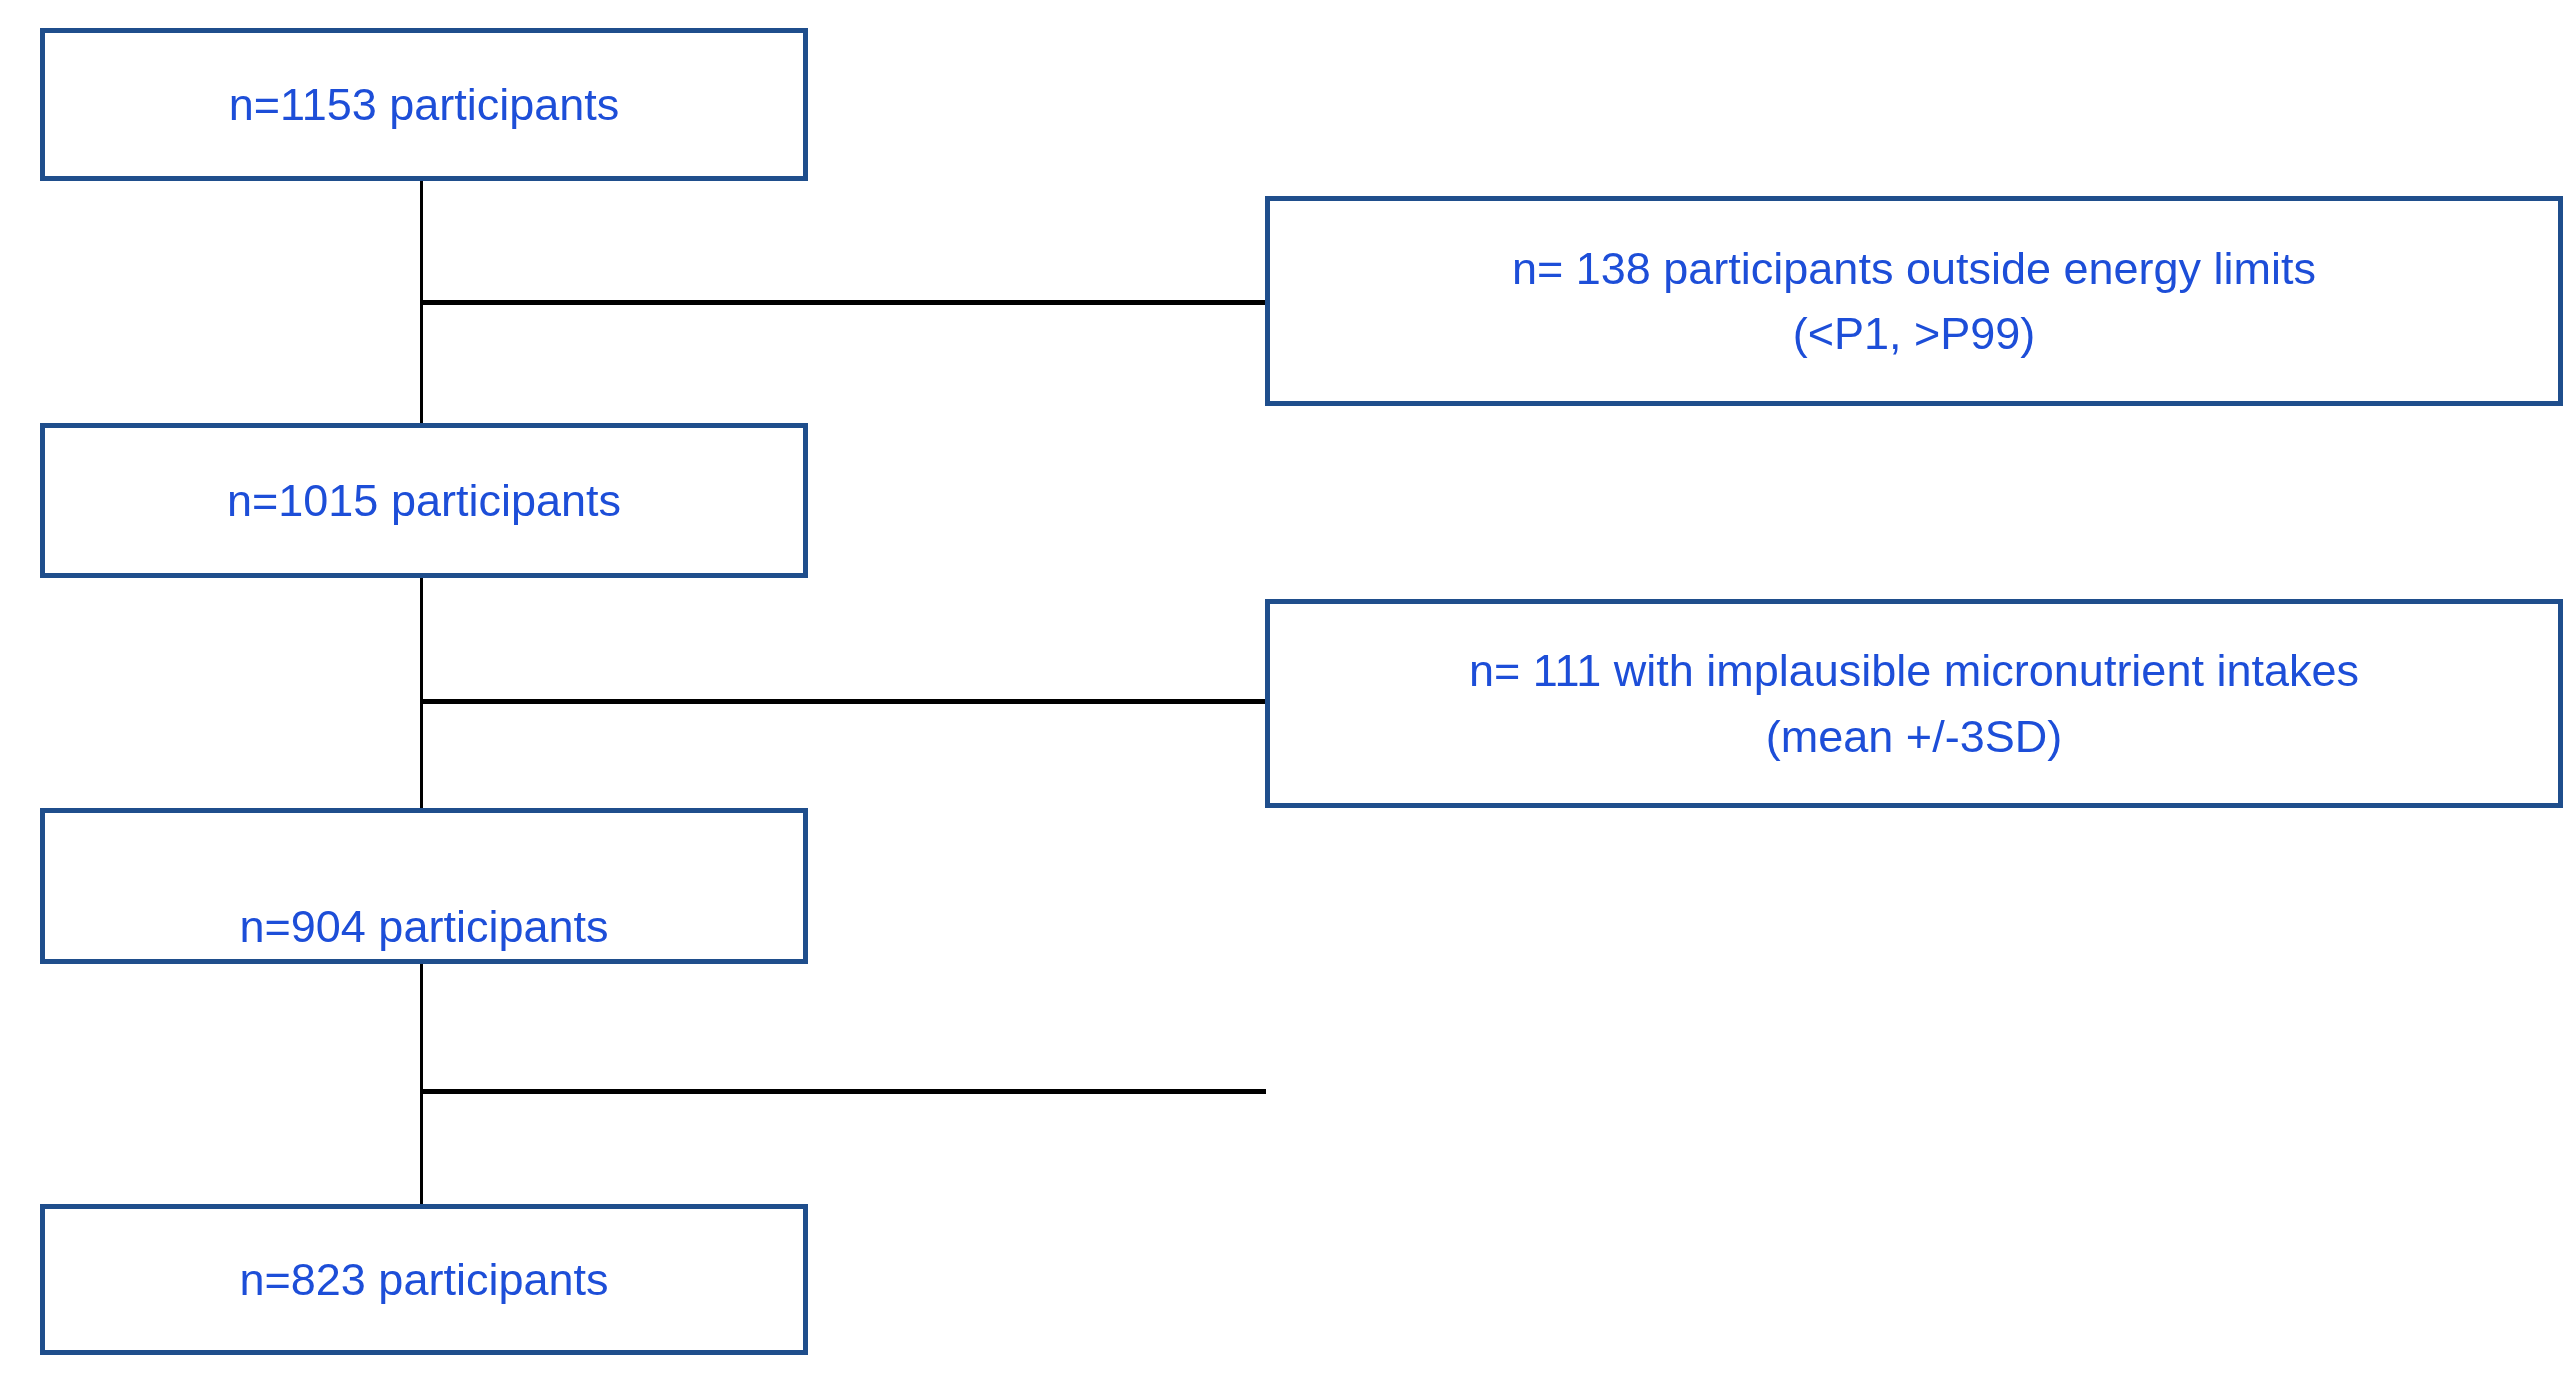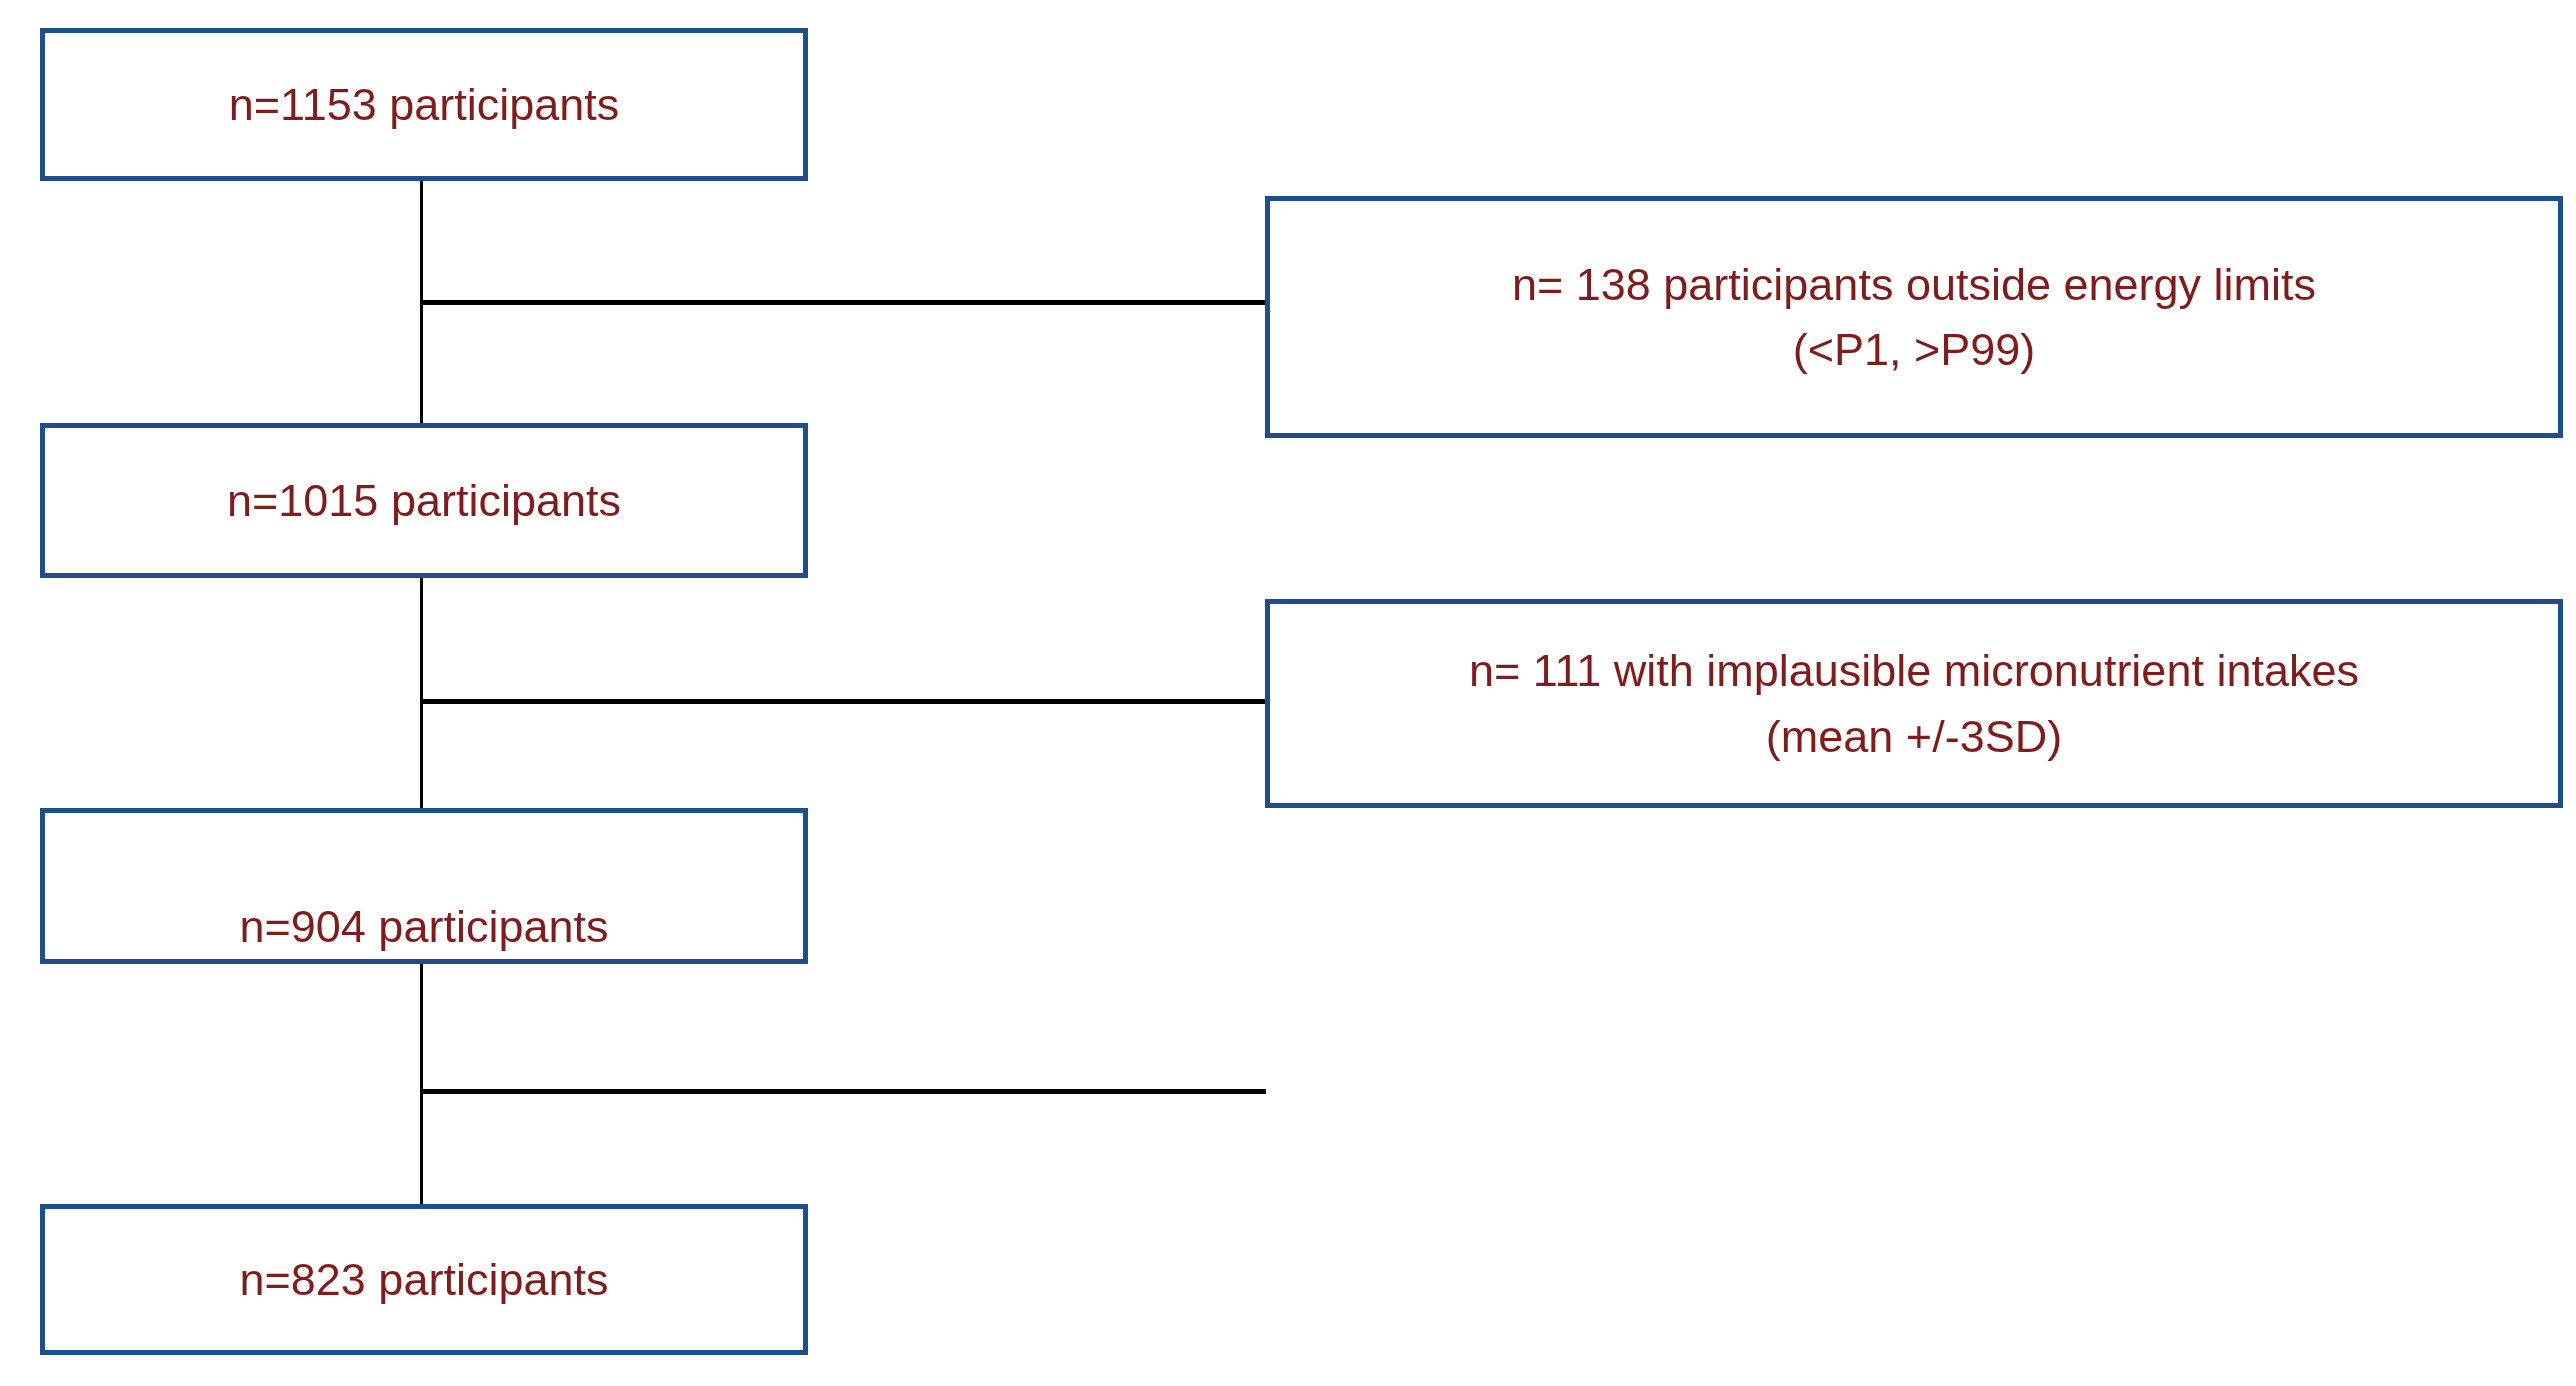--- a/index.html
+++ b/index.html
@@ -6,21 +6,21 @@
     margin: 0;
     padding: 0;
     background: #ffffff;
   }
   .canvas {
     position: relative;
     width: 2576px;
     height: 1386px;
     background: #ffffff;
     font-family: "Liberation Sans", "DejaVu Sans", sans-serif;
-    color: #7f1d1d;
+    color: #1d4ed8;
     overflow: hidden;
   }
   .flow-box {
     position: absolute;
     box-sizing: border-box;
     background: #ffffff;
     border: 5.2px solid #1F4E8C;
     display: flex;
     flex-direction: column;
     align-items: center;
@@ -35,21 +35,21 @@
     width: 768px;
     height: 155px;
   }
   .main-box.b1 { top: 28px;   height: 153px; }
   .main-box.b2 { top: 423px;  }
   .main-box.b3 { top: 808px;  height: 156px; justify-content: flex-end; }
   .main-box.b4 { top: 1204px; height: 151px; }
   .excl-box {
     left: 1265px;
     width: 1298px;
-    height: 242px;
+    height: 210px;
   }
   .excl-box.r1 { top: 196px;  }
   .excl-box.r2 { top: 599px;  height: 209px; align-items: center; }
   .excl-box.r3 { top: 991px; height: 209px; }
   .vline {
     position: absolute;
     left: 420px;
     top: 181px;
     width: 3.4px;
     height: 1025px;

